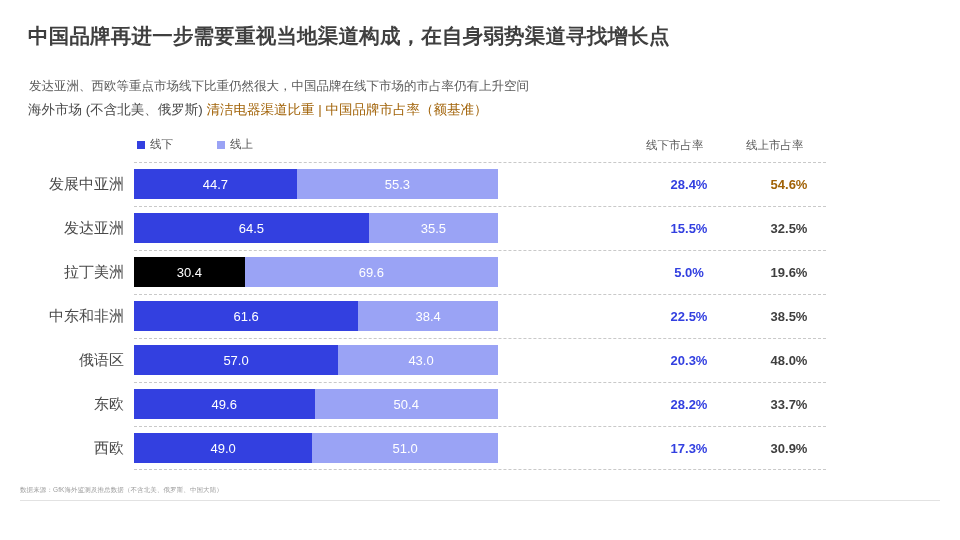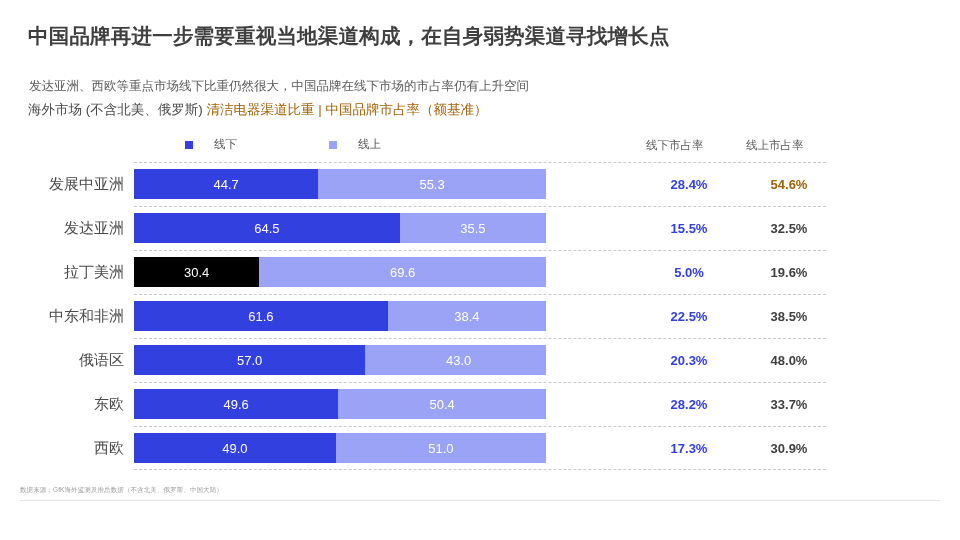--- a/index.html
+++ b/index.html
@@ -23,21 +23,21 @@
 
   
   .chart-header{
     position:absolute;left:28px;top:101px;font-size:13.5px;white-space:nowrap;
   }
   .chart-header .seg-a{color:#4a4a4a;}
   .chart-header .seg-b{color:#a16207;font-weight:normal;}
 
   
   .legend{position:absolute;left:137px;top:137px;display:flex;align-items:center;gap:44px;}
-  .legend-item{display:flex;align-items:center;gap:21px;margin-left:48px;}
+  .legend-item{display:flex;align-items:center;gap:5px;}
   .legend-sw{width:8px;height:8px;display:block;}
   .legend-label{font-size:11.5px;color:#555;}
 
   
   .col-heads{position:absolute;top:138px;left:646px;width:290px;font-size:11.5px;color:#5c5c5c;}
   .col-heads .ch{position:absolute;white-space:nowrap;}
   .ch-off{left:0px;}
   .ch-on{left:100px;}
 
   
@@ -50,21 +50,21 @@
     border-top:1px dashed #c9c9c9;
   }
   .rowline.last{top:auto;bottom:0;}
 
   .rlabel{
     position:absolute;left:0;top:0;width:96px;height:44px;
     display:flex;align-items:center;justify-content:flex-end;
     font-size:15px;color:#4a4a4a;white-space:nowrap;
   }
   .bar{
-    position:absolute;left:106px;top:7px;height:30px;width:412px;
+    position:absolute;left:106px;top:7px;height:30px;width:364px;
     display:flex;overflow:hidden;
   }
   .seg{height:100%;display:flex;align-items:center;justify-content:center;
        color:#ffffff;font-size:13px;}
   .seg.off{font-weight:normal;}
   .pct{
     position:absolute;top:0;height:44px;display:flex;align-items:center;
     font-size:13px;white-space:nowrap;
   }
   .pct-off{left:618px;width:86px;justify-content:center;font-weight:bold;}

